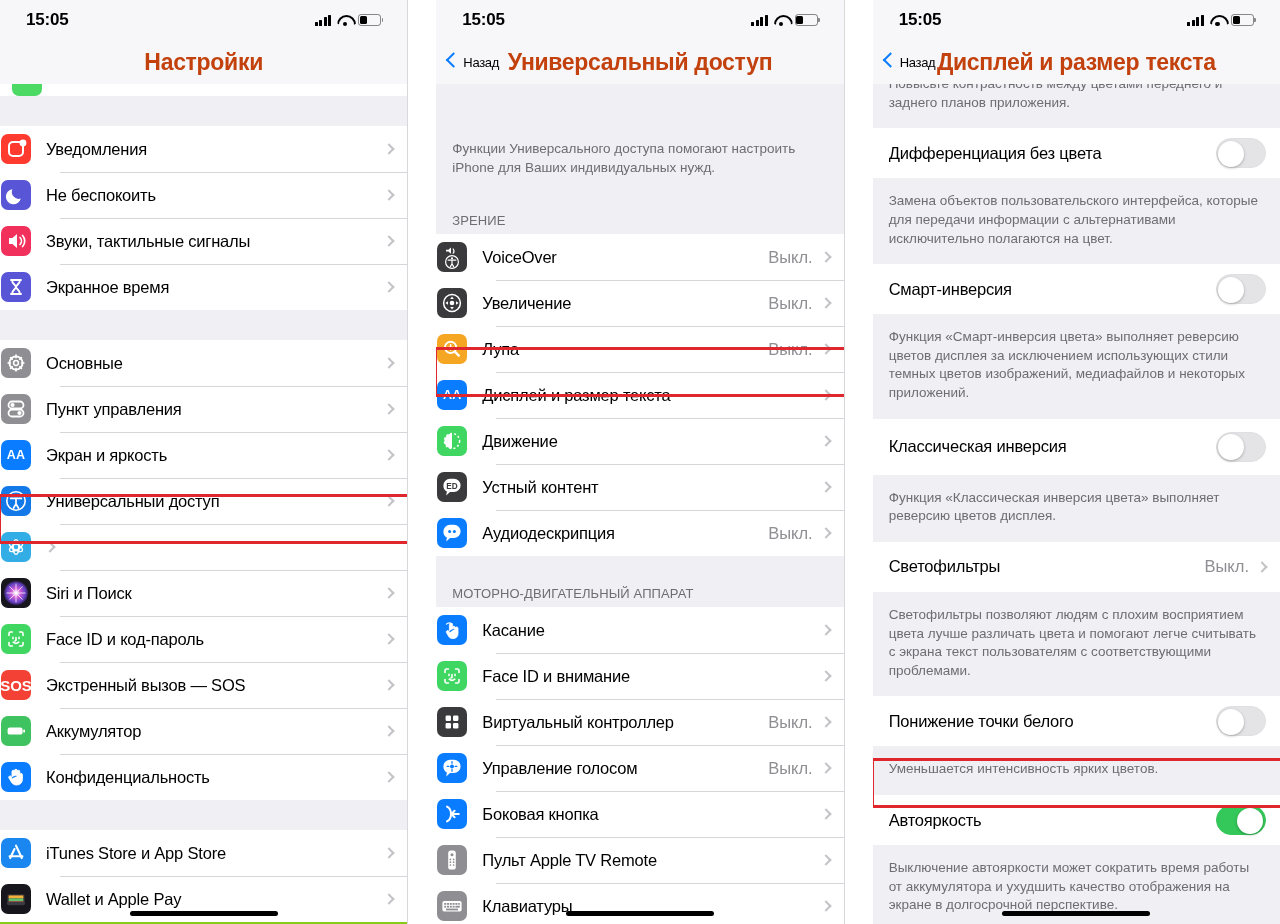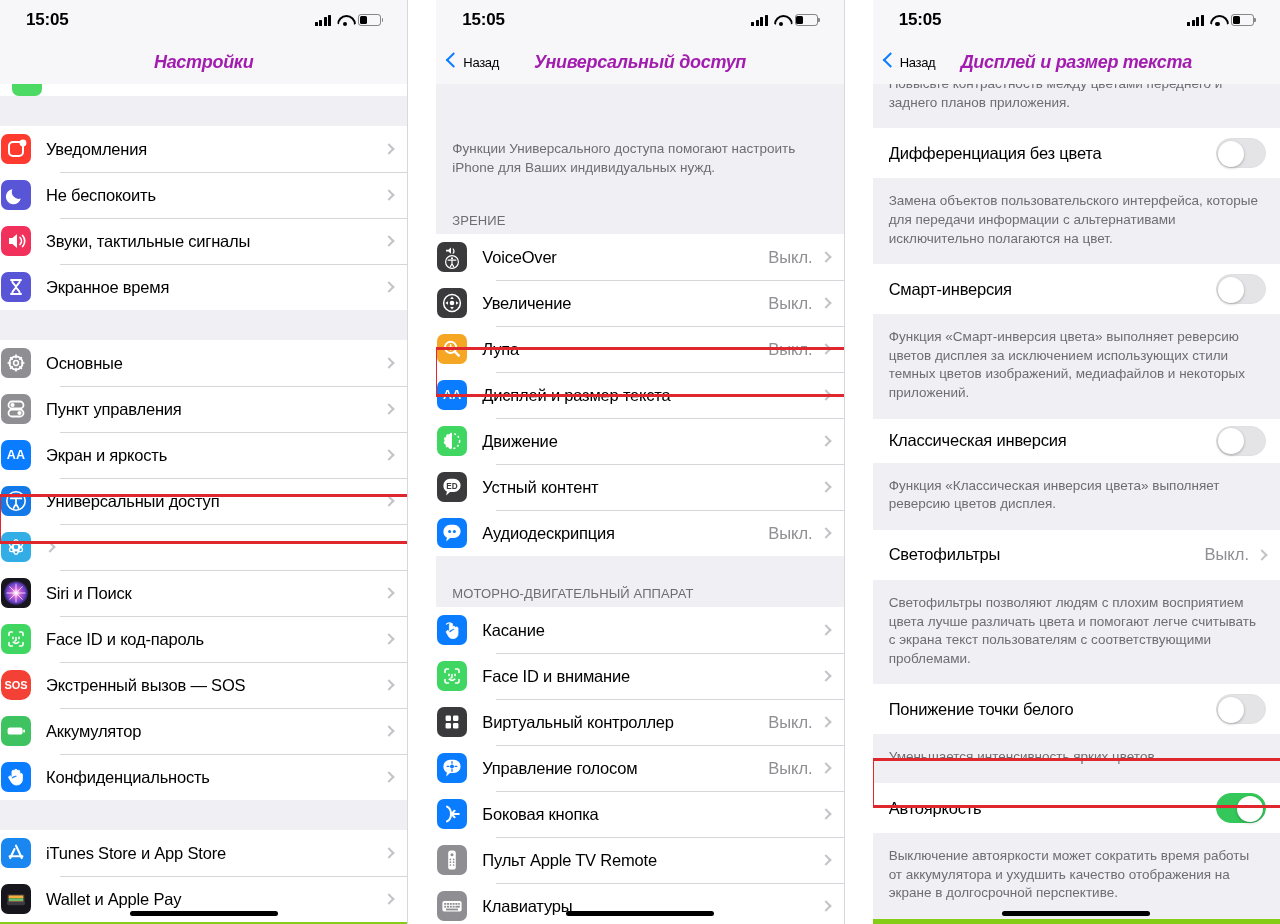--- a/index.html
+++ b/index.html
@@ -60,21 +60,21 @@
     position:absolute; right:0; top:4px; width:1.8px; height:4.4px;
     background: rgba(0,0,0,.45); border-radius:0 1px 1px 0;
   }
 
   
   .navbar{
     height: 44px; position: relative;
     display:flex; align-items:center; justify-content:center;
     background:#f7f7f9;
   }
-  .nav-title{ font-size:18px; font-weight:bold; color:#a21caf; letter-spacing:-0.3px;font-style:italic; }
+  .nav-title{ font-size:23px; font-weight:bold; color:#c2410c; letter-spacing:-0.3px; }
   .nav-back{
     position:absolute; left:12px; top:50%; transform:translateY(-50%);
     display:flex; align-items:flex-start; gap:3px;
     color:#000000; font-size:13px; letter-spacing:-0.3px;
     cursor:pointer;
   }
   .chev-left{
     width:11px; height:11px; border-left:2.6px solid #0a7cff; border-bottom:2.6px solid #0a7cff;
     transform: rotate(45deg); display:inline-block; margin-right:1px;
   }
@@ -324,21 +324,21 @@
                   <path d="M8 11.4V9.6A1.6 1.6 0 019.6 8h1.8M18.6 8h1.8A1.6 1.6 0 0122 9.6v1.8M22 18.6v1.8a1.6 1.6 0 01-1.6 1.6h-1.8M11.4 22H9.6A1.6 1.6 0 018 20.4v-1.8"></path>
                   <path d="M12 13.4v1.2M18 13.4v1.2M15 13.6v2.8l-1 .6"></path>
                   <path d="M12.2 18.2c1.6 1.3 4 1.3 5.6 0"></path>
                 </g>
               </svg>
           </span>
           <span class="label">Face ID и код-пароль</span>
           <span class="chev"></span>
         </div>
         <div class="row">
-          <span class="icon" style="background:#f34235;font-size:11px;border-radius:10px;">SOS</span>
+          <span class="icon" style="background:#f34235;font-size:15px;">SOS</span>
           <span class="label">Экстренный вызов — SOS</span>
           <span class="chev"></span>
         </div>
         <div class="row">
           <span class="icon" style="background:#3fc360">
             <svg width="30" height="30" viewBox="0 0 30 30">
                 <rect x="6.6" y="11.6" width="15" height="7" rx="2.2" fill="#fff"></rect>
                 <rect x="22.2" y="13.6" width="1.8" height="3" rx="0.9" fill="#fff"></rect>
               </svg>
           </span>
@@ -655,21 +655,21 @@
         <div class="row noicon" style="padding-left:16px;height:50px;">
           <span class="label">Смарт-инверсия</span>
           <span class="toggle">
               <span class="knob"></span>
             </span>
         </div>
       </div>
       <div class="footer-text">Функция «Смарт-инверсия цвета» выполняет реверсию цветов дисплея за исключением использующих стили темных цветов изображений, медиафайлов и некоторых приложений.</div>
 
       <div class="group">
-        <div class="row noicon" style="padding-left:16px;height:44px;">
+        <div class="row noicon" style="padding-left:16px;height:56px;">
           <span class="label">Классическая инверсия</span>
           <span class="toggle">
               <span class="knob"></span>
             </span>
         </div>
       </div>
       <div class="footer-text">Функция «Классическая инверсия цвета» выполняет реверсию цветов дисплея.</div>
 
       <div class="group">
         <div class="row noicon" style="padding-left:16px;height:50px;">

